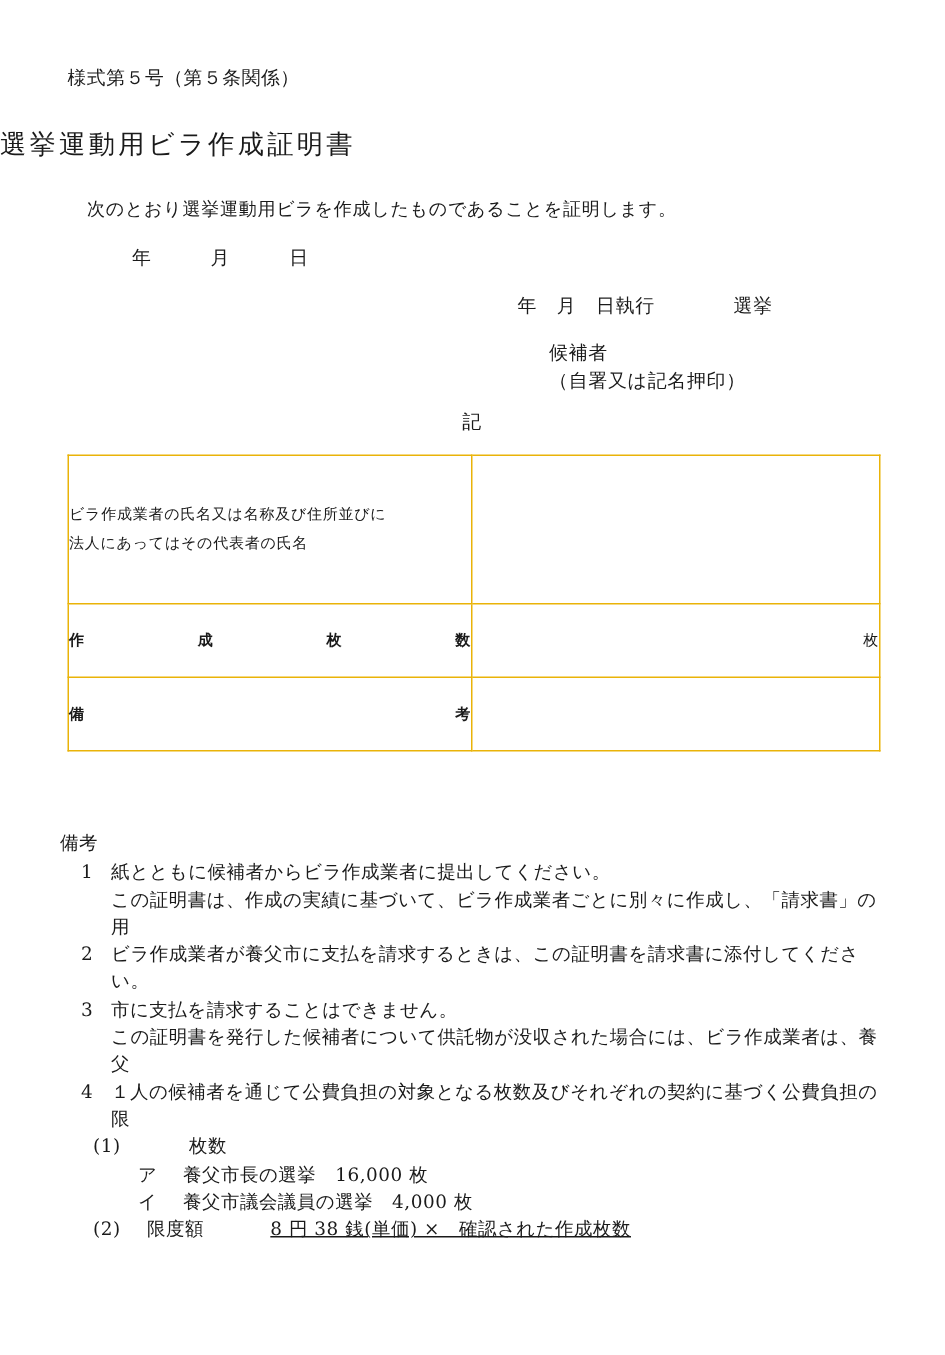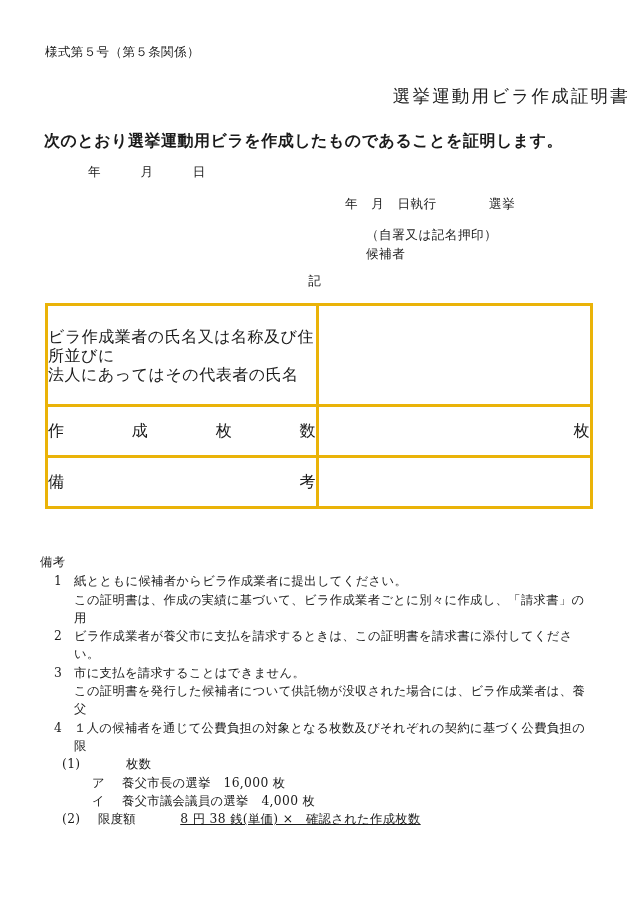--- a/index.html
+++ b/index.html
@@ -30,34 +30,33 @@
     font-size: 12.5px;
     letter-spacing: 0.4px;
     white-space: nowrap;
   }
 
   .doc-title {
     position: absolute;
     left: 0;
     right: 0;
     top: 84px;
-    text-align: right;
+    text-align: left;
     font-size: 17.5px;
     letter-spacing: 2.2px;
     white-space: nowrap;
   }
 
   .intro {
     position: absolute;
-    left: 44px;
+    left: 58px;
     top: 131px;
-    font-size: 16px;
-    letter-spacing: 0.5px;
-    white-space: nowrap;
-    font-weight: bold;
+    font-size: 12px;
+    letter-spacing: 0.5px;
+    white-space: nowrap;
   }
 
   .date-blank {
     position: absolute;
     left: 88px;
     top: 164px;
     font-size: 12.6px;
     letter-spacing: 0.5px;
     white-space: nowrap;
   }
@@ -94,41 +93,42 @@
   
   .form-table {
     position: absolute;
     left: 45px;
     top: 303px;
     width: 539px;
     border-collapse: collapse;
     table-layout: fixed;
   }
   .form-table td {
-    border: 3px solid #eab308;
-    font-size: 16px;
+    border: 1px solid #eab308;
+    font-size: 10px;
     letter-spacing: 0.5px;
     vertical-align: middle;
     padding: 0;
   }
   .col-label { width: 268px; }
   .col-value { width: 271px; }
 
   .row-tall td { height: 98px; }
   .row-mid td  { height: 48px; }
 
   .label-multiline {
     padding: 0 10px 0 12px;
     line-height: 19px;
   }
   .label-spread {
     padding: 0 22px 0 28px;
     text-align: justify;
     text-align-last: justify;
     letter-spacing: 0.5px;
+    font-weight: bold;
   }
   .unit-cell {
     text-align: right;
     padding-right: 16px;
   }
 
   
   .notes {
     position: absolute;
     left: 40px;
@@ -196,22 +196,22 @@
 
   <div class="doc-title">選挙運動用ビラ作成証明書</div>
 
   <div class="intro">次のとおり選挙運動用ビラを作成したものであることを証明します。</div>
 
   <div class="date-blank">年　　　月　　　日</div>
 
   <div class="election-line">年　月　日執行　　　　選挙</div>
 
   <div class="candidate-block">
+    <div>候補者</div>
     <div>（自署又は記名押印）</div>
-    <div>候補者</div>
   </div>
 
   <div class="ki-mark">記</div>
 
   <table class="form-table">
     <tbody>
         <tr class="row-tall">
       <td class="col-label label-multiline">
         <div>ビラ作成業者の氏名又は名称及び住所並びに</div>
         <div>法人にあってはその代表者の氏名</div>

